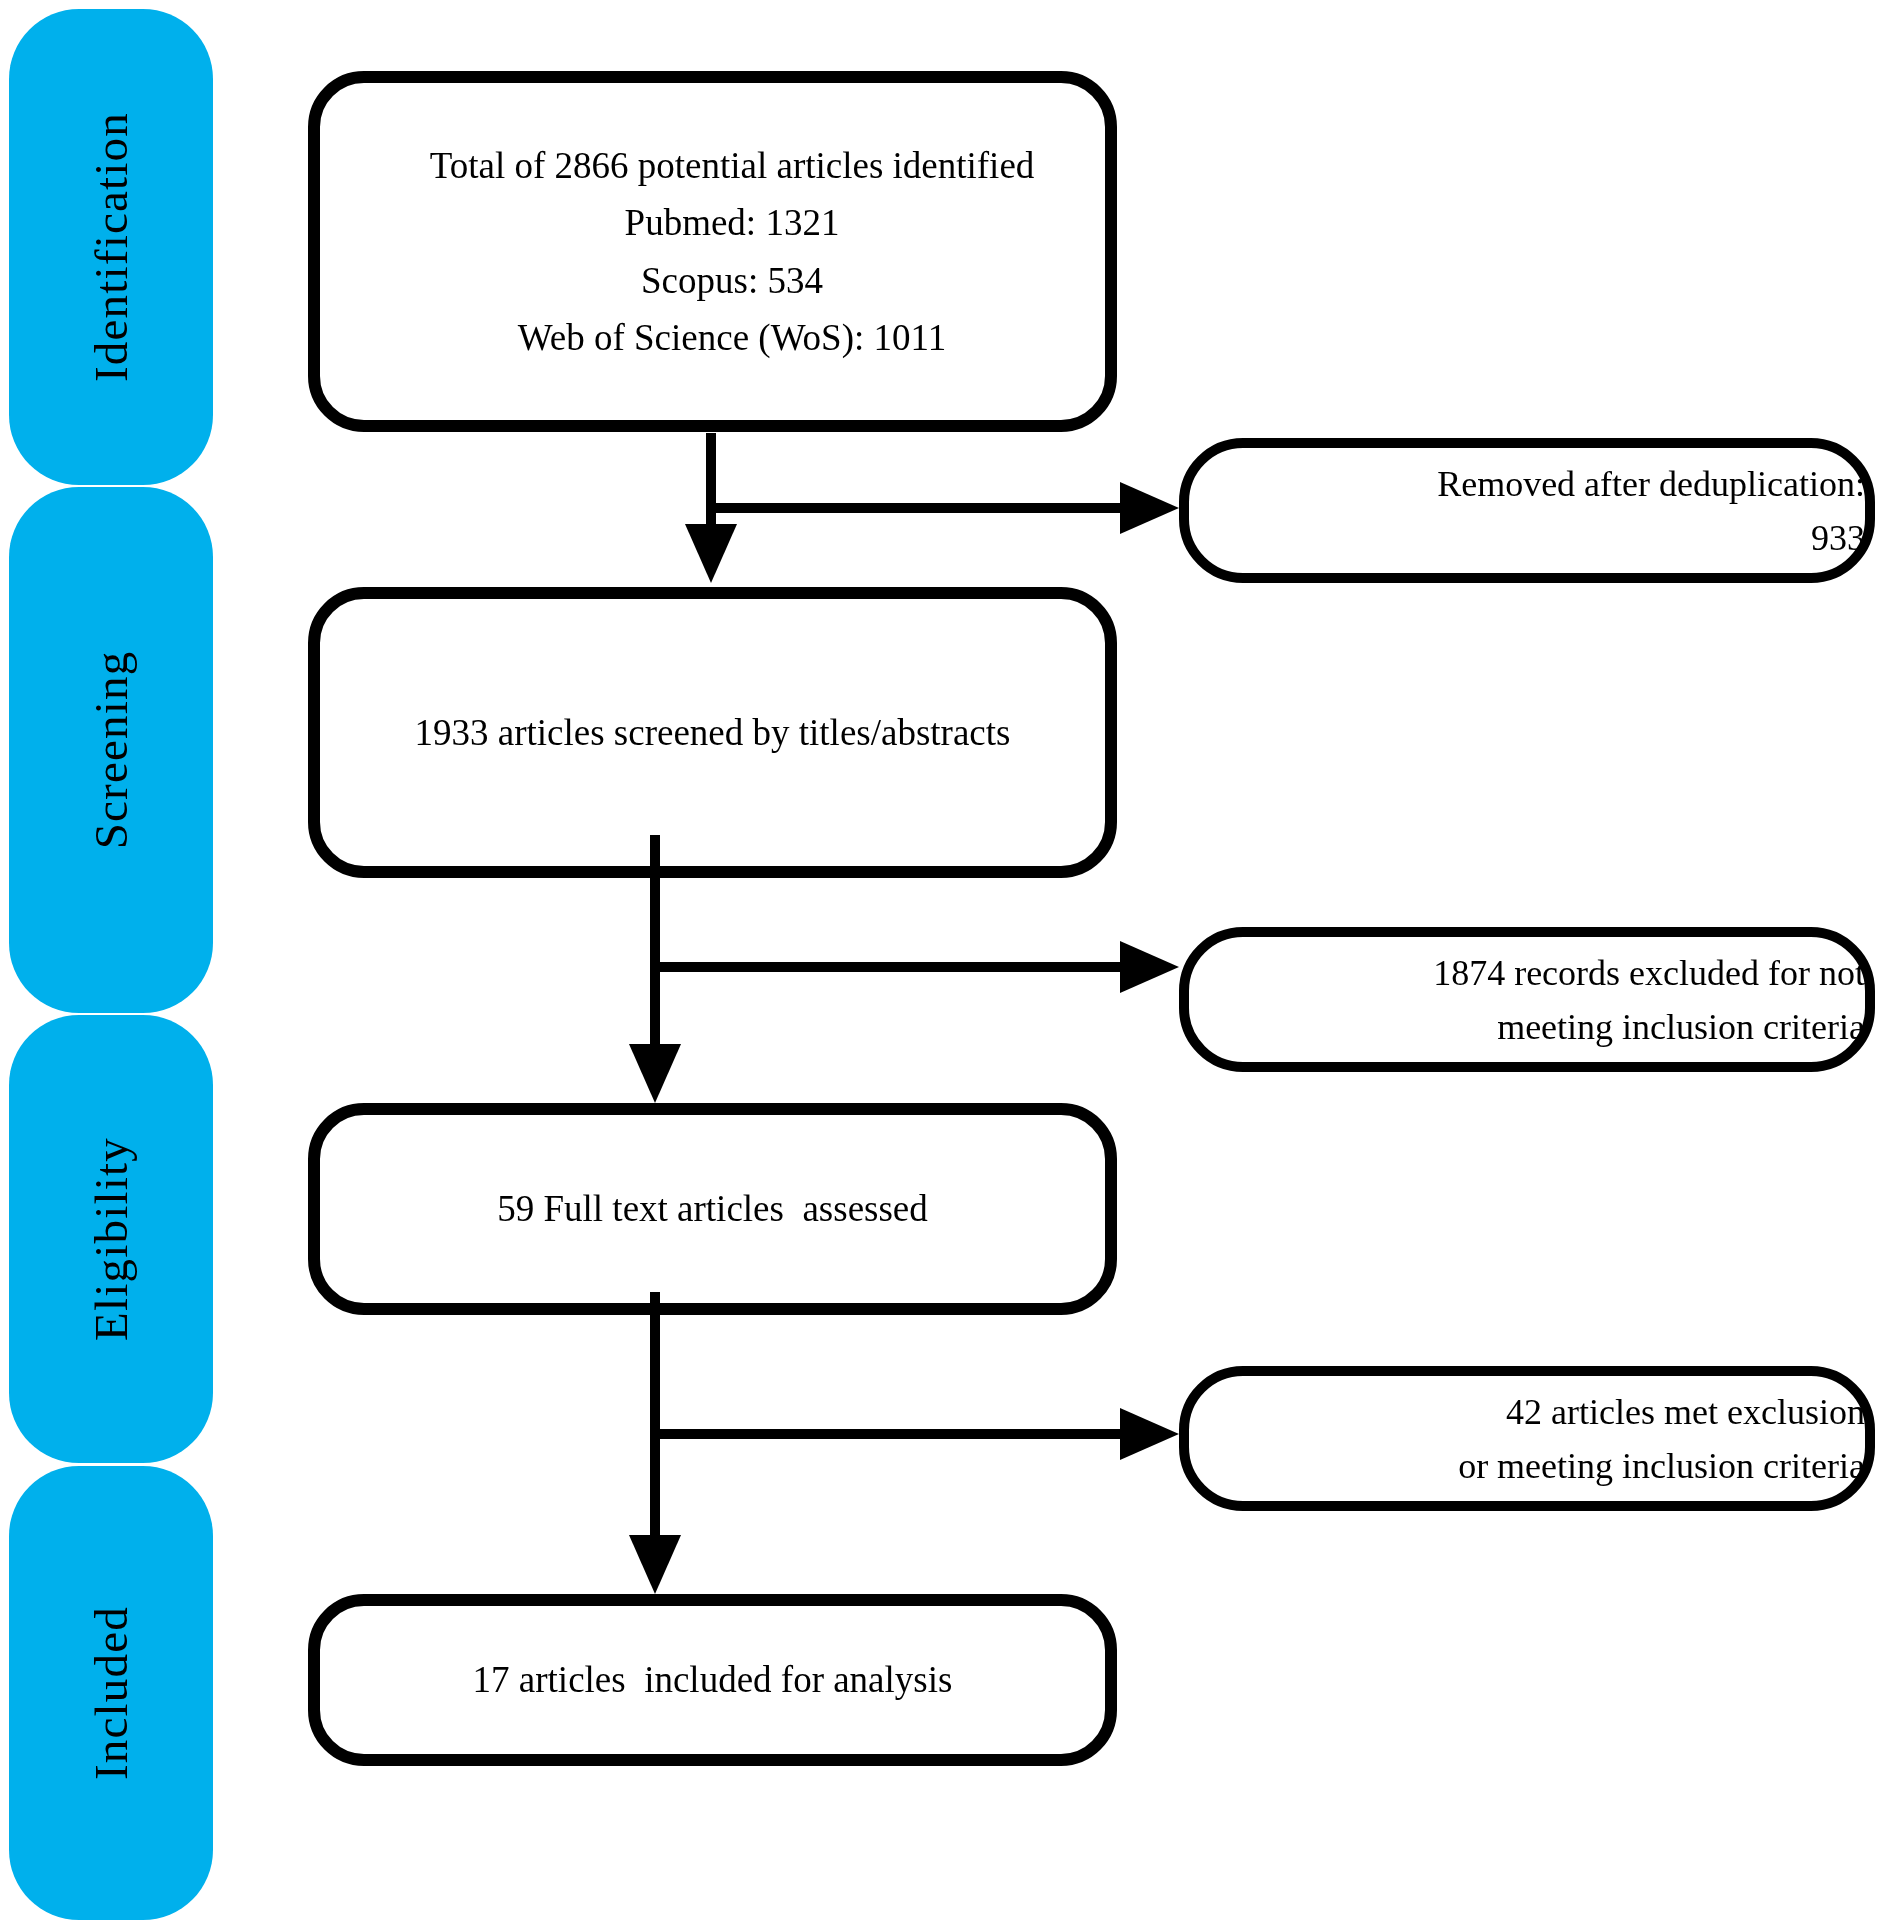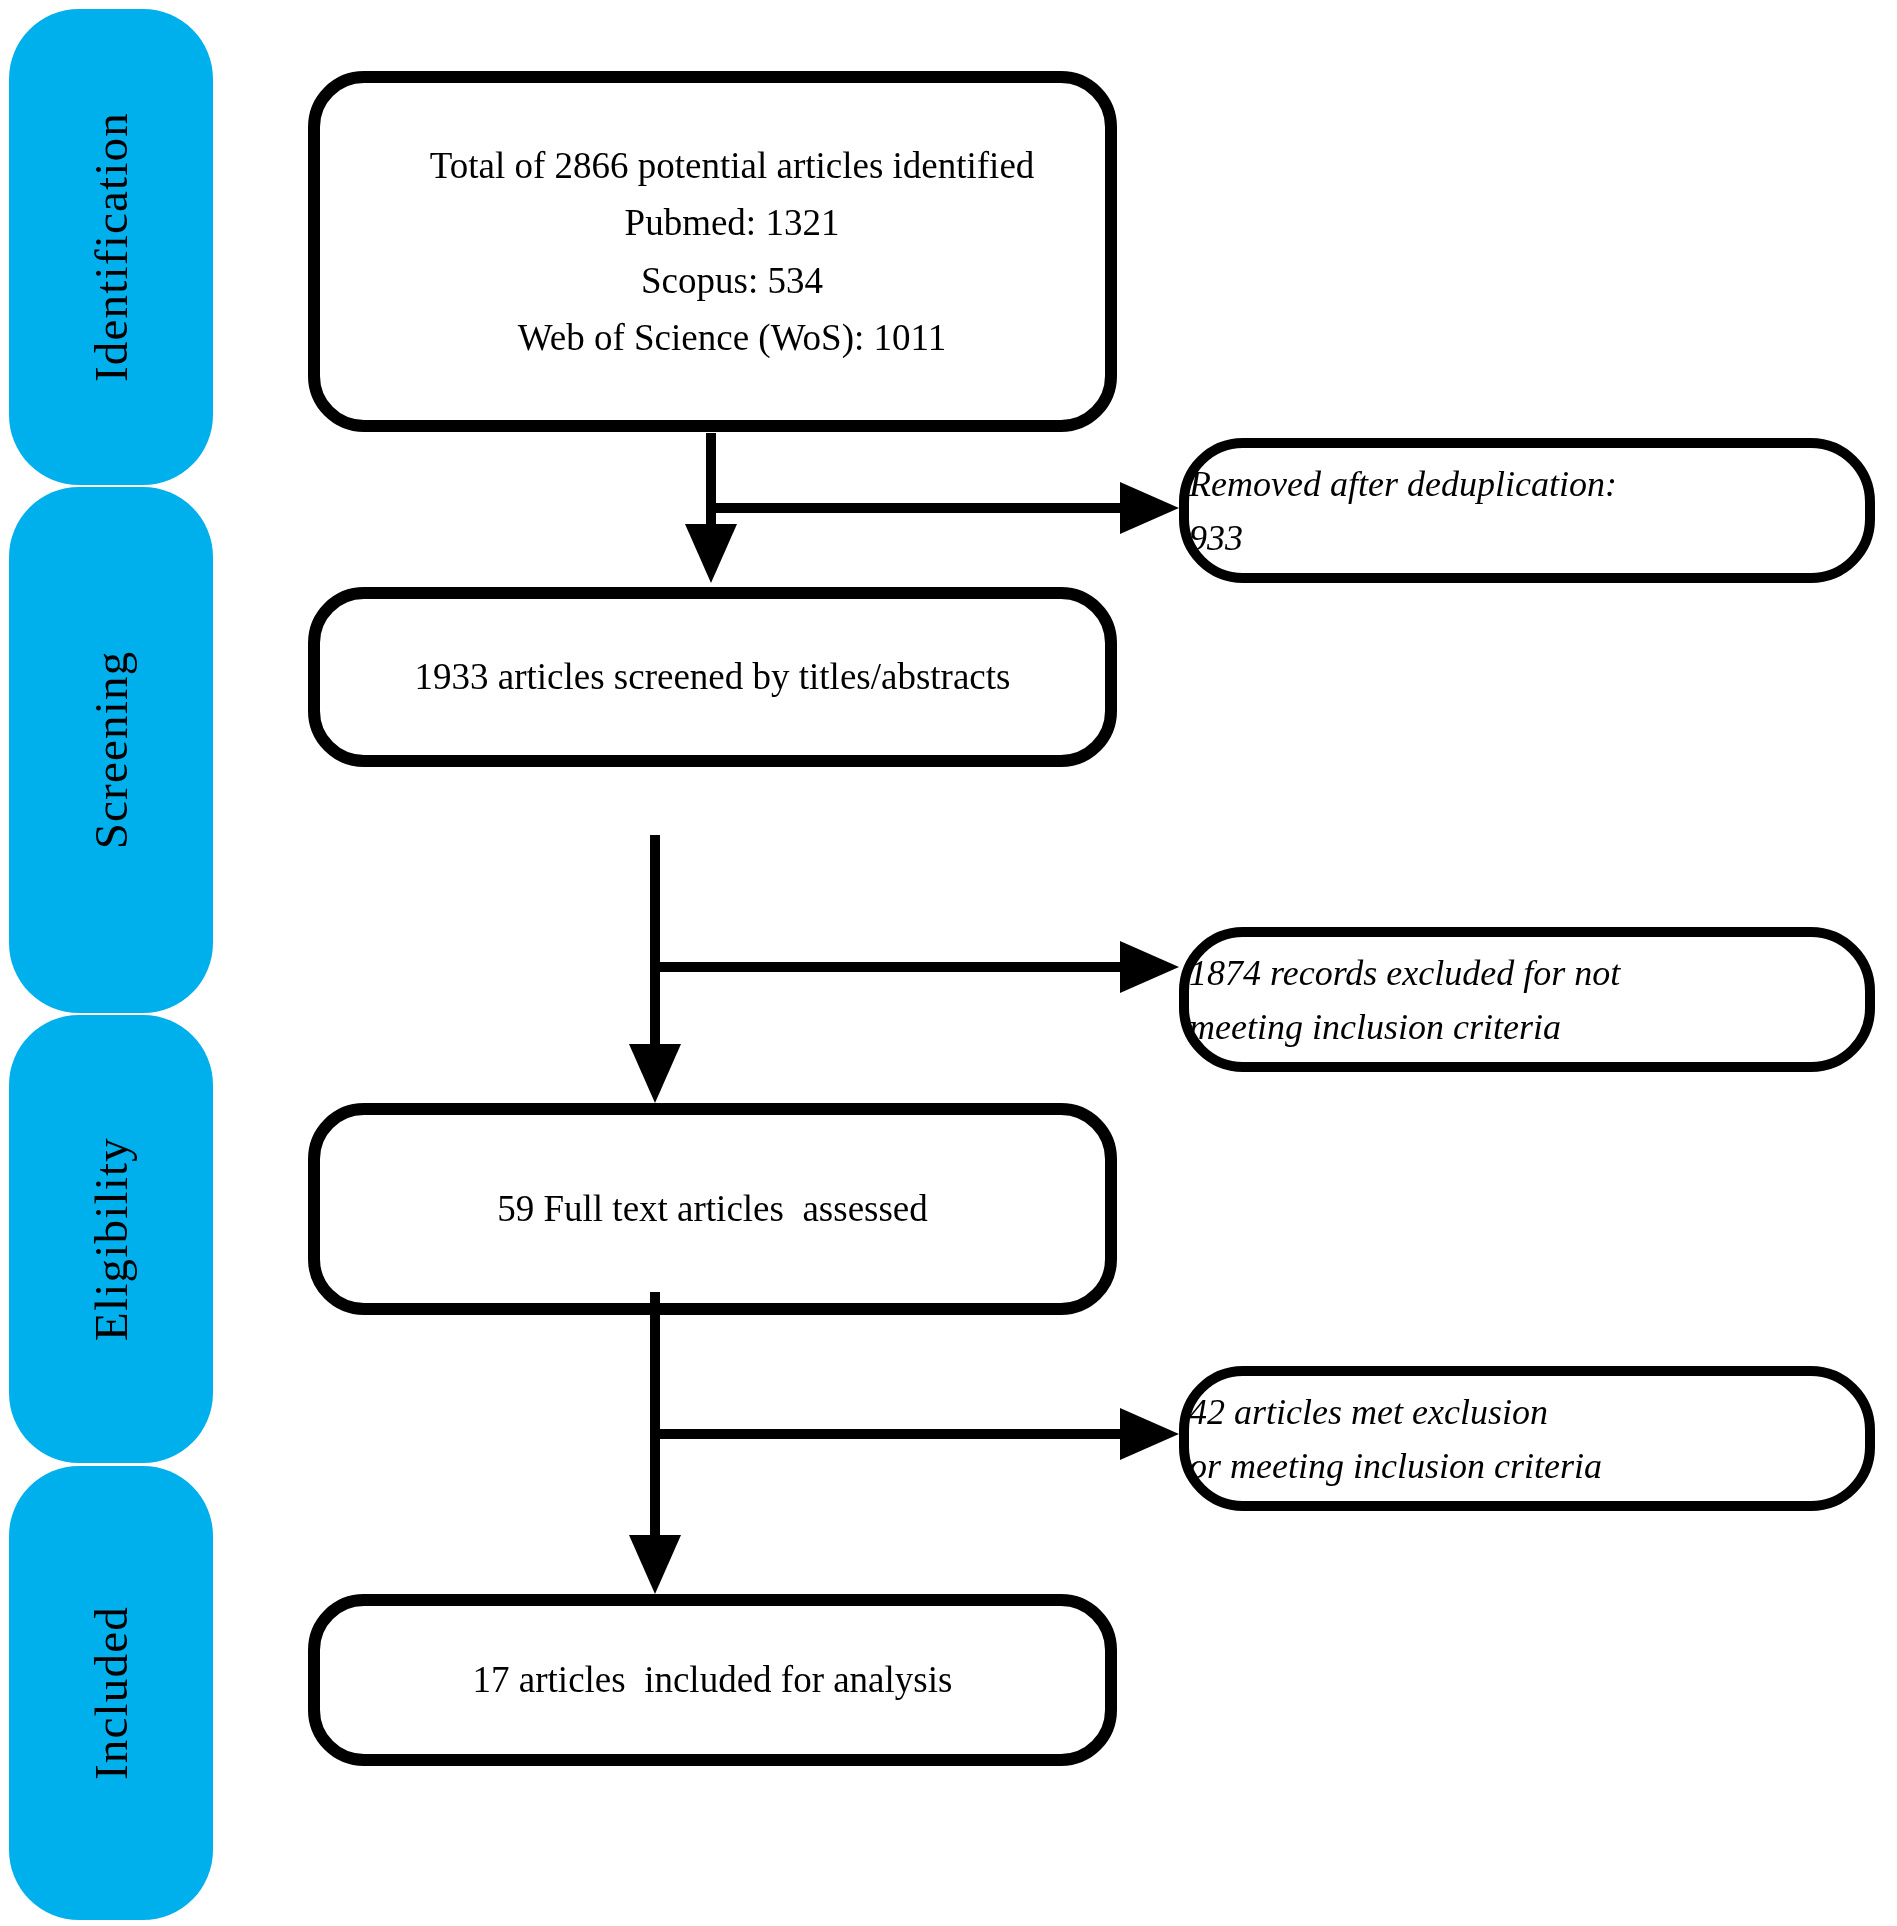--- a/index.html
+++ b/index.html
@@ -34,23 +34,22 @@
     align-items:center;justify-content:center;
     text-align:center;
   }
   
   .sidebox{
     position:absolute;left:1179px;width:696px;height:145px;
     box-sizing:border-box;
     border:10.7px solid #000;border-radius:64px;
     background:#fff;
     display:flex;flex-direction:column;
-    align-items:flex-start;justify-content:center;
+    align-items:flex-end;justify-content:center;
     text-align:center;
-    font-style:italic;
   }
   .line{font-size:37px;line-height:1.55;white-space:pre-wrap;}
   .sline{font-size:36px;line-height:1.5;white-space:pre-wrap;}
   
   .vline{position:absolute;width:9.5px;background:#000;}
   .hline{position:absolute;height:9.5px;background:#000;}
   .head-down{
     position:absolute;width:0;height:0;
     border-left:26px solid transparent;
     border-right:26px solid transparent;
@@ -81,21 +80,21 @@
     <span class="bar-label">Included</span>
   </div>
 
   <div class="mainbox" style="top:71px;height:361px;padding-left:39px;">
     <div class="line">Total of 2866 potential articles identified</div>
     <div class="line">Pubmed: 1321</div>
     <div class="line">Scopus: 534</div>
     <div class="line">Web of Science (WoS): 1011</div>
   </div>
 
-  <div class="mainbox" style="top:587px;height:180px;">
+  <div class="mainbox" style="top:587px;height:291px;">
     <div class="line">1933 articles screened by titles/abstracts</div>
   </div>
 
   <div class="mainbox" style="top:1103px;height:212px;">
     <div class="line">59 Full text articles  assessed</div>
   </div>
 
   <div class="mainbox" style="top:1594px;height:172px;">
     <div class="line">17 articles  included for analysis</div>
   </div>

